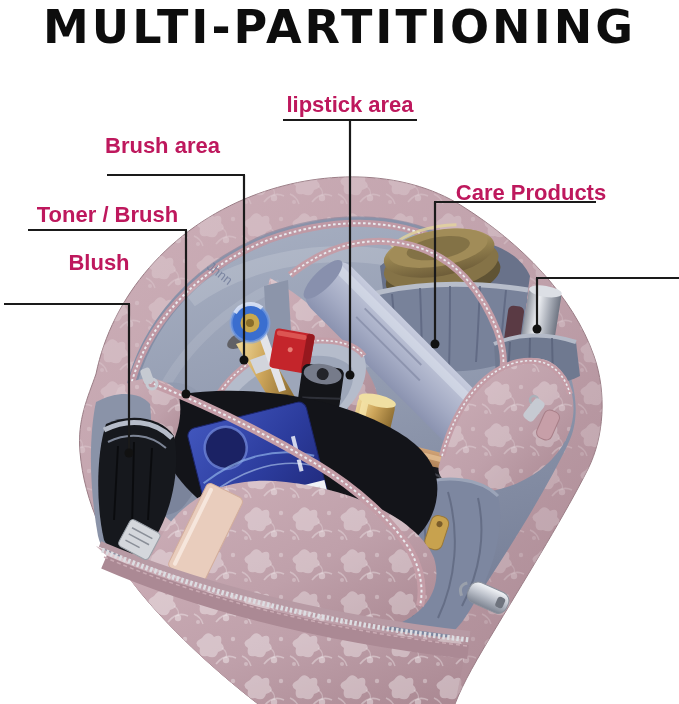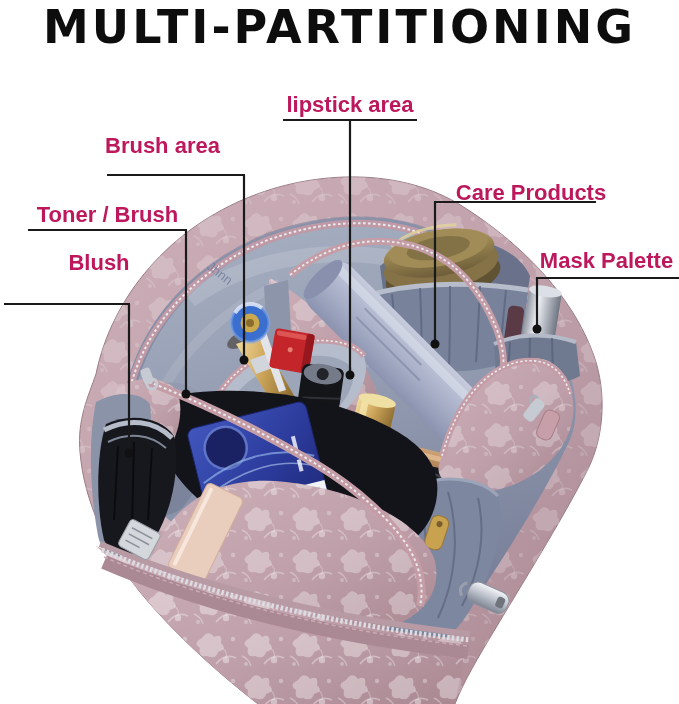--- a/index.html
+++ b/index.html
@@ -348,15 +348,14 @@
     </g>
   </svg>
 
   <div class="ann-label" id="lbl-lipstick">lipstick area</div>
   <div class="ann-label" id="lbl-brush">Brush area</div>
   <div class="ann-label" id="lbl-toner">Toner / Brush</div>
   <div class="ann-label" id="lbl-blush">
     <div>Blush</div>
   </div>
   <div class="ann-label" id="lbl-care">Care Products</div>
-  <div class="ann-label" id="lbl-mask">Mask Palette</div>
 
 </div>
 
 </body></html>

